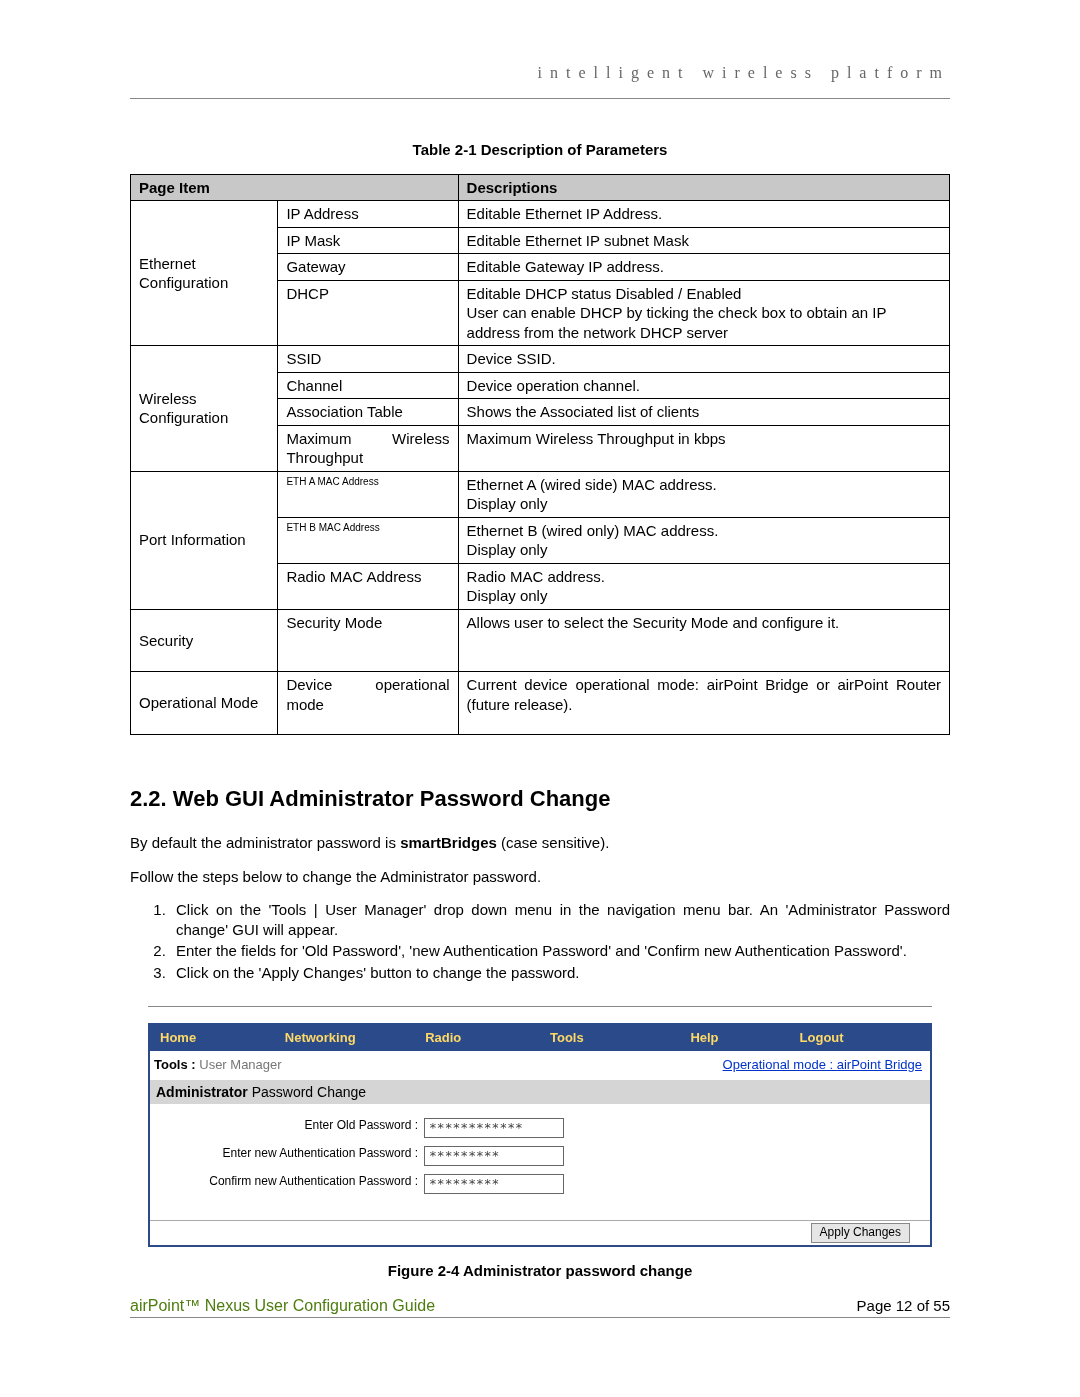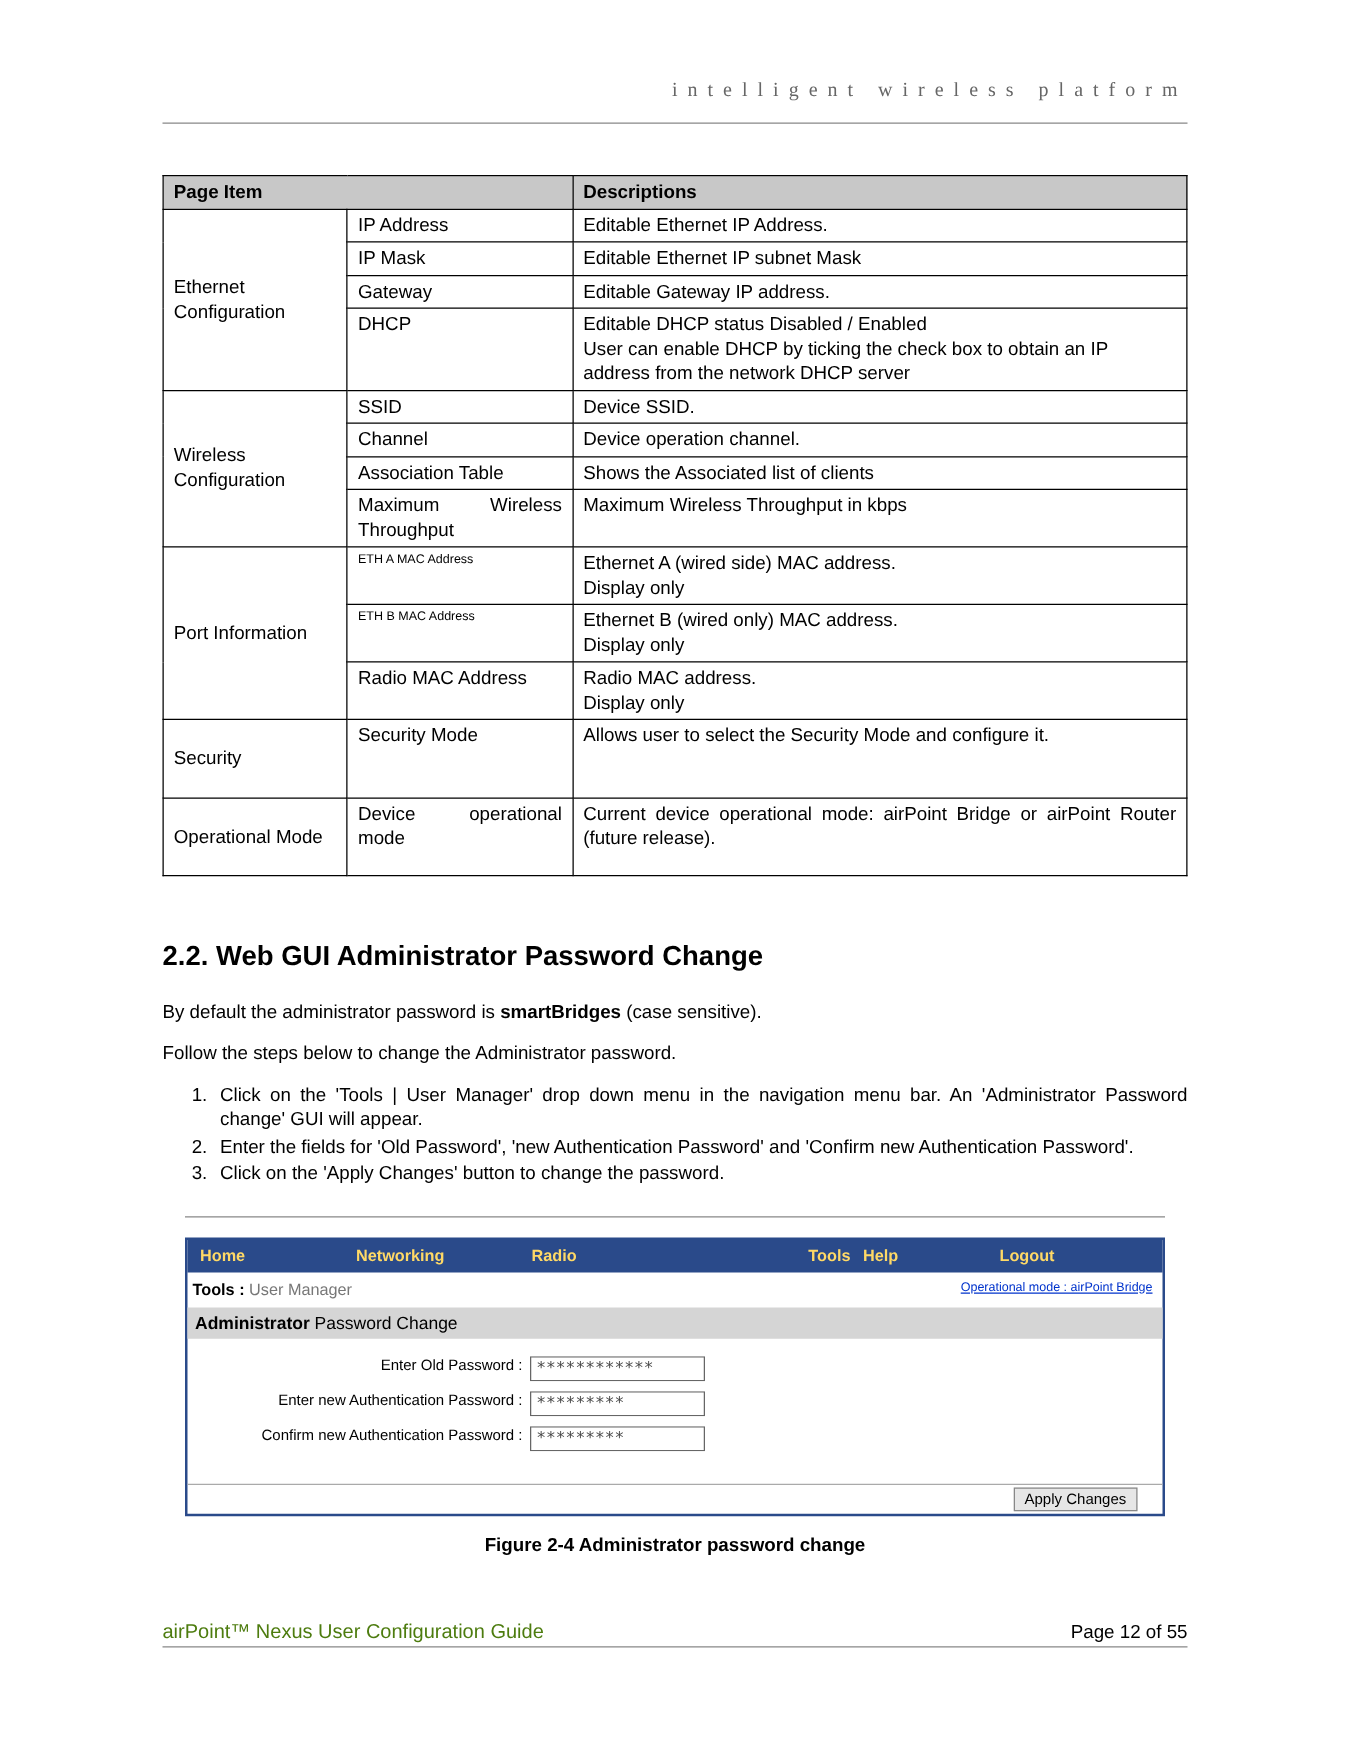--- a/index.html
+++ b/index.html
@@ -124,21 +124,21 @@
   }
   .gui-sub .left {
     float: left;
     font-weight: bold;
   }
   .gui-sub .left .dim { color: #777; font-weight: normal; }
   .gui-sub .right {
     float: right;
     color: #0033cc;
     text-decoration: underline;
-    font-size: 10px;
+    font-size: 13px;
     cursor: pointer;
   }
   .gui-section-title {
     background: #d5d5d5;
     padding: 3px 6px;
     font-size: 14px;
   }
   .gui-section-title .adm { font-weight: bold; }
   .gui-form {
     padding: 14px 8px 18px 8px;
@@ -220,20 +220,21 @@
 </head>
 <body>
 
 <div class="page">
 
   <div class="header-rule"></div>
   <div class="header-tagline">intelligent wireless platform</div>
 
   <div class="content">
 
+    <div class="table-caption">Table 2-1 Description of Parameters</div>
 
     <table class="param">
       <tbody>
           <tr>
         <th colspan="2" style="width:40%;">Page Item</th>
         <th>Descriptions</th>
       </tr>
 
       <tr>
         <td class="group" rowspan="4" style="width:18%;">Ethernet Configuration</td>
@@ -315,21 +316,21 @@
       <li>Enter the fields for 'Old Password', 'new Authentication Password' and 'Confirm new Authentication Password'.</li>
       <li>Click on the 'Apply Changes' button to change the password.</li>
     </ol>
 
     <div class="gui-wrap">
       <div class="gui">
         <div class="gui-nav">
           <div class="navcell" style="width:16%;">Home</div>
           <div class="navcell" style="width:18%;">Networking</div>
           <div class="navcell" style="width:16%;">Radio</div>
-          <div class="navcell" style="width:18%;text-align:right;">Tools</div>
+          <div class="navcell" style="width:18%;">Tools</div>
           <div class="navcell" style="width:14%;">Help</div>
           <div class="navcell" style="width:14%;">Logout</div>
         </div>
         <div class="gui-sub">
           <div class="left">
             <span>Tools :</span><span class="dim"> User Manager</span>
           </div>
           <div class="right">Operational mode : airPoint Bridge</div>
         </div>
         <div class="gui-section-title">

